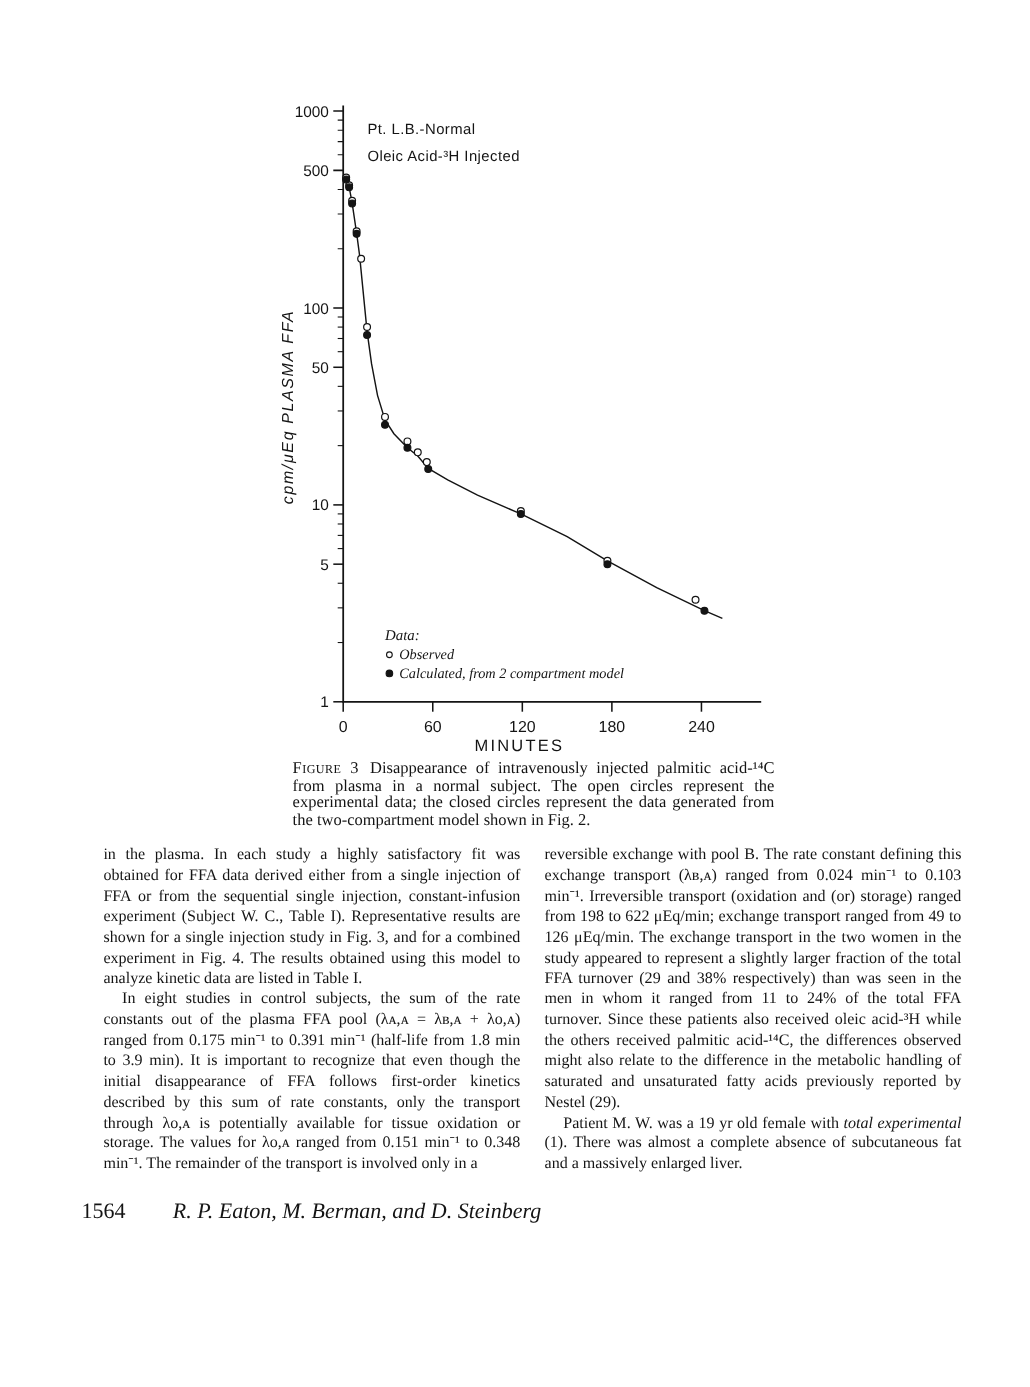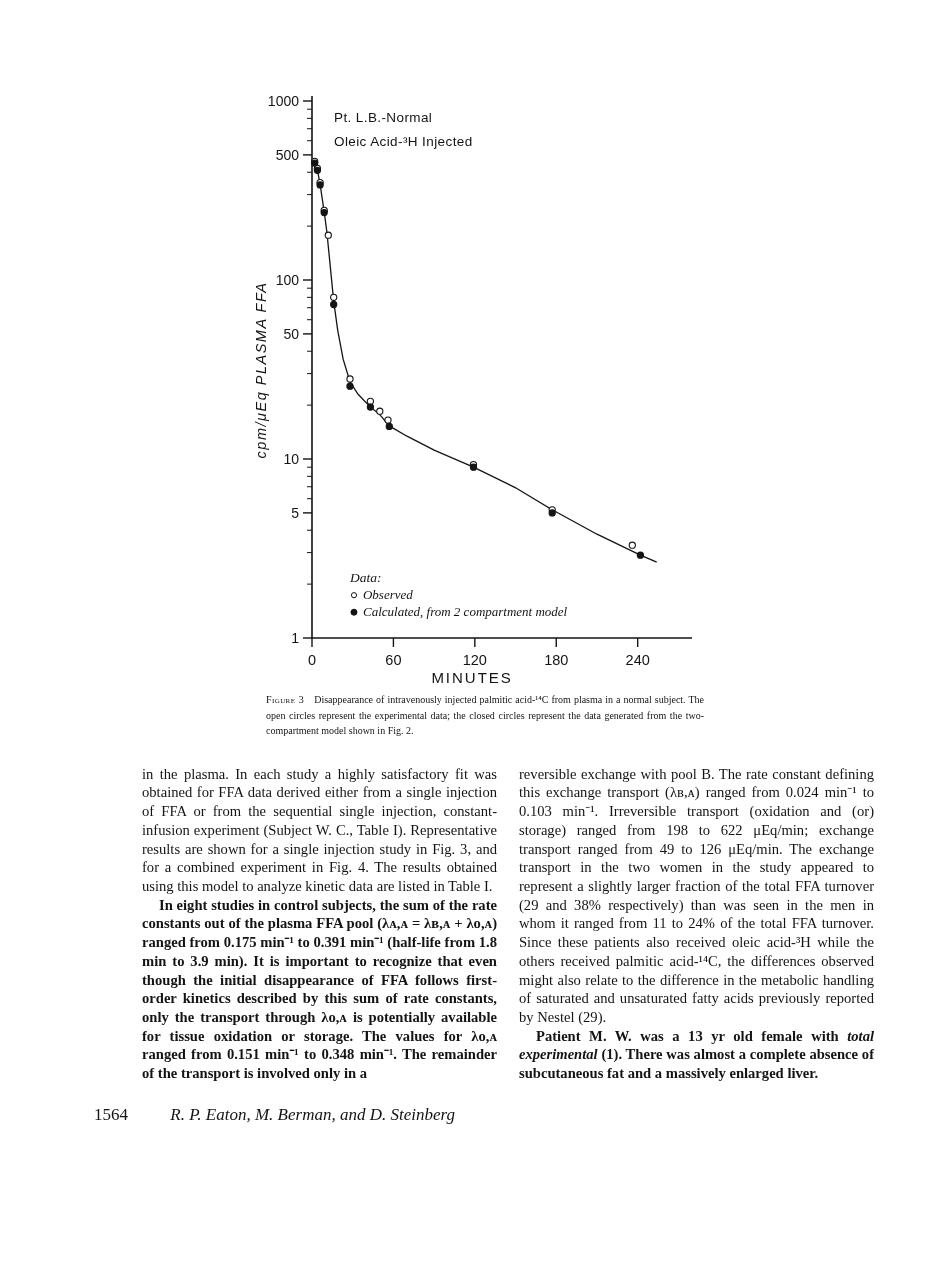--- a/index.html
+++ b/index.html
@@ -5,29 +5,29 @@
   html,body{margin:0;padding:0;}
   body{
     width:936px;height:1261px;overflow:hidden;
     background:#ffffff;color:#141414;
     font-family:"Liberation Serif",serif;
     position:relative;
   }
   .figure-block{margin:90px 0 0 250px;width:470px;}
   .chart-mount{width:462px;height:600px;}
   .caption{
-    margin:2px 0 12px 16px;width:438px;
-    font-size:10px;line-height:15.6px;text-align:justify;
+    margin:2px 0 0 16px;width:438px;
+    font-size:15px;line-height:15.6px;text-align:justify;
   }
   .figlabel{font-variant:small-caps;letter-spacing:.4px;margin-right:10px;}
-  .columns{display:flex;gap:22px;padding:14px 62px 0 94px;margin-left:48px;}
+  .columns{display:flex;gap:22px;padding:14px 62px 0 94px;}
   .col{flex:1;font-size:14.6px;line-height:18.7px;text-align:justify;}
   .col p{margin:0;}
-  .col p.indent{text-indent:17px;font-weight:bold;}
-  .footer{padding:22px 0 0 94px;font-size:17px;}
+  .col p.indent{text-indent:17px;}
+  .footer{padding:22px 0 0 74px;font-size:20px;}
   .footer .authors{font-style:italic;margin-left:38px;}
   em{font-style:italic;}
 </style>
 </head>
 <body>
 
 <div class="page">
 
   <figure class="figure-block" style="margin-block:0;margin-inline:0;margin-top:90px;margin-left:250px;">
     <div class="chart-mount"><svg width="462" height="600" viewBox="0 0 462 600">
@@ -121,21 +121,21 @@
     </figcaption>
   </figure>
 
   <div class="columns">
     <div class="col">
       <p>in the plasma. In each study a highly satisfactory fit was obtained for FFA data derived either from a single injection of FFA or from the sequential single injection, constant-infusion experiment (Subject W. C., Table I). Representative results are shown for a single injection study in Fig. 3, and for a combined experiment in Fig. 4. The results obtained using this model to analyze kinetic data are listed in Table I.</p>
       <p class="indent">In eight studies in control subjects, the sum of the rate constants out of the plasma FFA pool (λᴀ,ᴀ = λʙ,ᴀ + λᴏ,ᴀ) ranged from 0.175 min⁻¹ to 0.391 min⁻¹ (half-life from 1.8 min to 3.9 min). It is important to recognize that even though the initial disappearance of FFA follows first-order kinetics described by this sum of rate constants, only the transport through λᴏ,ᴀ is potentially available for tissue oxidation or storage. The values for λᴏ,ᴀ ranged from 0.151 min⁻¹ to 0.348 min⁻¹. The remainder of the transport is involved only in a</p>
     </div>
     <div class="col">
       <p>reversible exchange with pool B. The rate constant defining this exchange transport (λʙ,ᴀ) ranged from 0.024 min⁻¹ to 0.103 min⁻¹. Irreversible transport (oxidation and (or) storage) ranged from 198 to 622 μEq/min; exchange transport ranged from 49 to 126 μEq/min. The exchange transport in the two women in the study appeared to represent a slightly larger fraction of the total FFA turnover (29 and 38% respectively) than was seen in the men in whom it ranged from 11 to 24% of the total FFA turnover. Since these patients also received oleic acid-³H while the others received palmitic acid-¹⁴C, the differences observed might also relate to the difference in the metabolic handling of saturated and unsaturated fatty acids previously reported by Nestel (29).</p>
-      <p class="indent"><span>Patient M. W. was a 13 yr old female with </span><em>total experimental</em><span> (1). There was almost a complete absence of subcutaneous fat and a massively enlarged liver.</span></p>
+      <p class="indent"><span>Patient M. W. was a 19 yr old female with </span><em>total experimental</em><span> (1). There was almost a complete absence of subcutaneous fat and a massively enlarged liver.</span></p>
     </div>
   </div>
 
   <div class="footer">
     <span>1564</span>
     <span class="authors">R. P. Eaton, M. Berman, and D. Steinberg</span>
   </div>
 
 </div>
 

